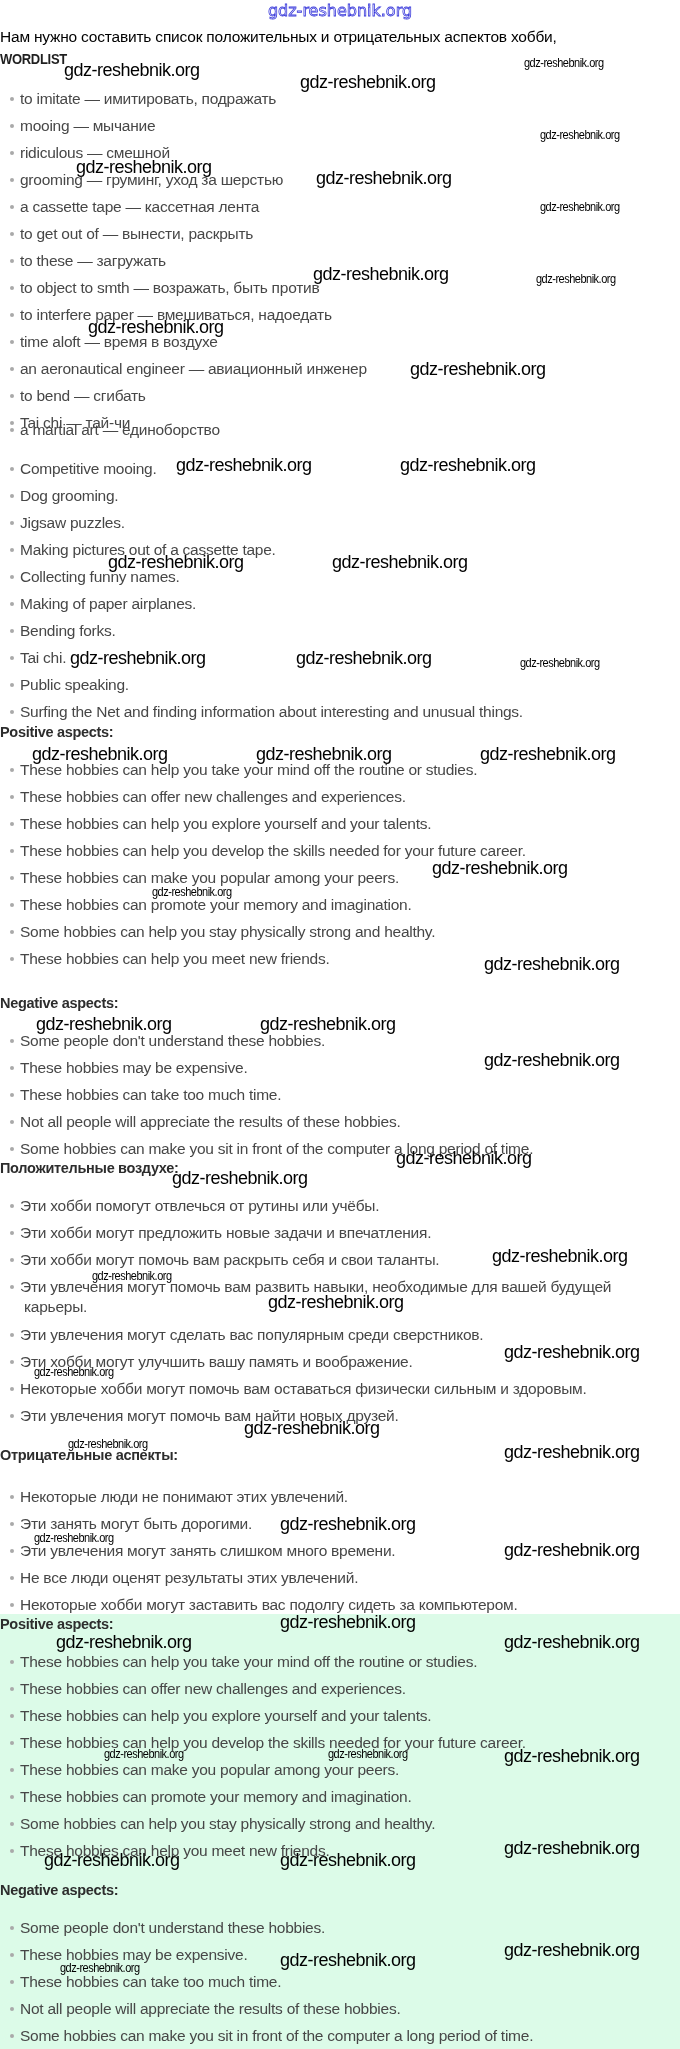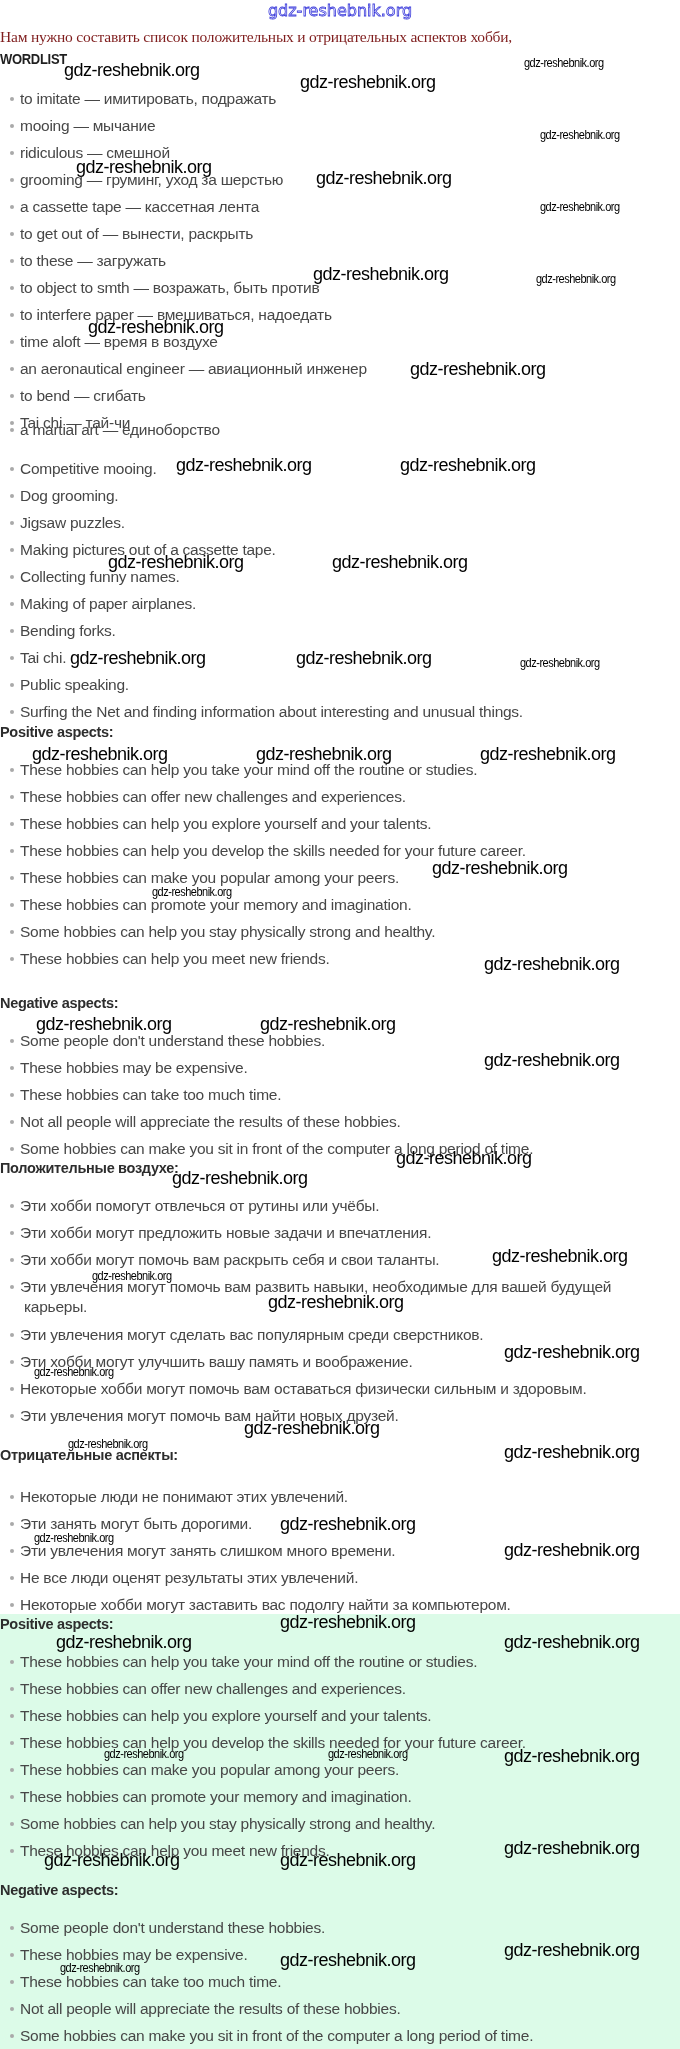--- a/index.html
+++ b/index.html
@@ -16,23 +16,22 @@
       left: 0; top: 0; width: 680px; text-align: center;
       font-family: "DejaVu Sans", sans-serif;
       font-size: 16px;
       color: #ffffff;
       -webkit-text-stroke: 0.8px #3a3adb;
       letter-spacing: 0px;
       line-height: 22px;
     }
     .intro {
       left: 0; top: 28px;
-      font-size: 15.5px; color: #7f1d1d; white-space: nowrap;
+      font-size: 15.5px; color: #000000; white-space: nowrap;
       letter-spacing: -0.2px;
-      font-family: Liberation Serif, serif;
     }
     .wordlist-title {
       left: 0; top: 50px;
       font-size: 13px; font-weight: bold; color: #1f1f1f;
       letter-spacing: -0.3px;
       transform: scaleY(1.15); transform-origin: left top;
     }
     .heading {
       position: absolute; left: 0;
       font-size: 14.5px; font-weight: bold; color: #2d2d2d;
@@ -125,21 +124,21 @@
 <div class="li" style="top:1325px"><span class="bullet"></span><span>Эти увлечения могут сделать вас популярным среди сверстников.</span></div>
 <div class="li" style="top:1352px"><span class="bullet"></span><span>Эти хобби могут улучшить вашу память и воображение.</span></div>
 <div class="li" style="top:1379px"><span class="bullet"></span><span>Некоторые хобби могут помочь вам оставаться физически сильным и здоровым.</span></div>
 <div class="li" style="top:1406px"><span class="bullet"></span><span>Эти увлечения могут помочь вам найти новых друзей.</span></div>
 
 <div class="heading" style="top:1447px">Отрицательные аспекты:</div>
 <div class="li" style="top:1487px"><span class="bullet"></span><span>Некоторые люди не понимают этих увлечений.</span></div>
 <div class="li" style="top:1514px"><span class="bullet"></span><span>Эти занять могут быть дорогими.</span></div>
 <div class="li" style="top:1541px"><span class="bullet"></span><span>Эти увлечения могут занять слишком много времени.</span></div>
 <div class="li" style="top:1568px"><span class="bullet"></span><span>Не все люди оценят результаты этих увлечений.</span></div>
-<div class="li" style="top:1595px"><span class="bullet"></span><span>Некоторые хобби могут заставить вас подолгу найти за компьютером.</span></div>
+<div class="li" style="top:1595px"><span class="bullet"></span><span>Некоторые хобби могут заставить вас подолгу сидеть за компьютером.</span></div>
 
 <div class="green-panel"></div>
 <div class="heading" style="top:1616px">Positive aspects:</div>
 <div class="li" style="top:1652px"><span class="bullet"></span><span>These hobbies can help you take your mind off the routine or studies.</span></div>
 <div class="li" style="top:1679px"><span class="bullet"></span><span>These hobbies can offer new challenges and experiences.</span></div>
 <div class="li" style="top:1706px"><span class="bullet"></span><span>These hobbies can help you explore yourself and your talents.</span></div>
 <div class="li" style="top:1733px"><span class="bullet"></span><span>These hobbies can help you develop the skills needed for your future career.</span></div>
 <div class="li" style="top:1760px"><span class="bullet"></span><span>These hobbies can make you popular among your peers.</span></div>
 <div class="li" style="top:1787px"><span class="bullet"></span><span>These hobbies can promote your memory and imagination.</span></div>
 <div class="li" style="top:1814px"><span class="bullet"></span><span>Some hobbies can help you stay physically strong and healthy.</span></div>

